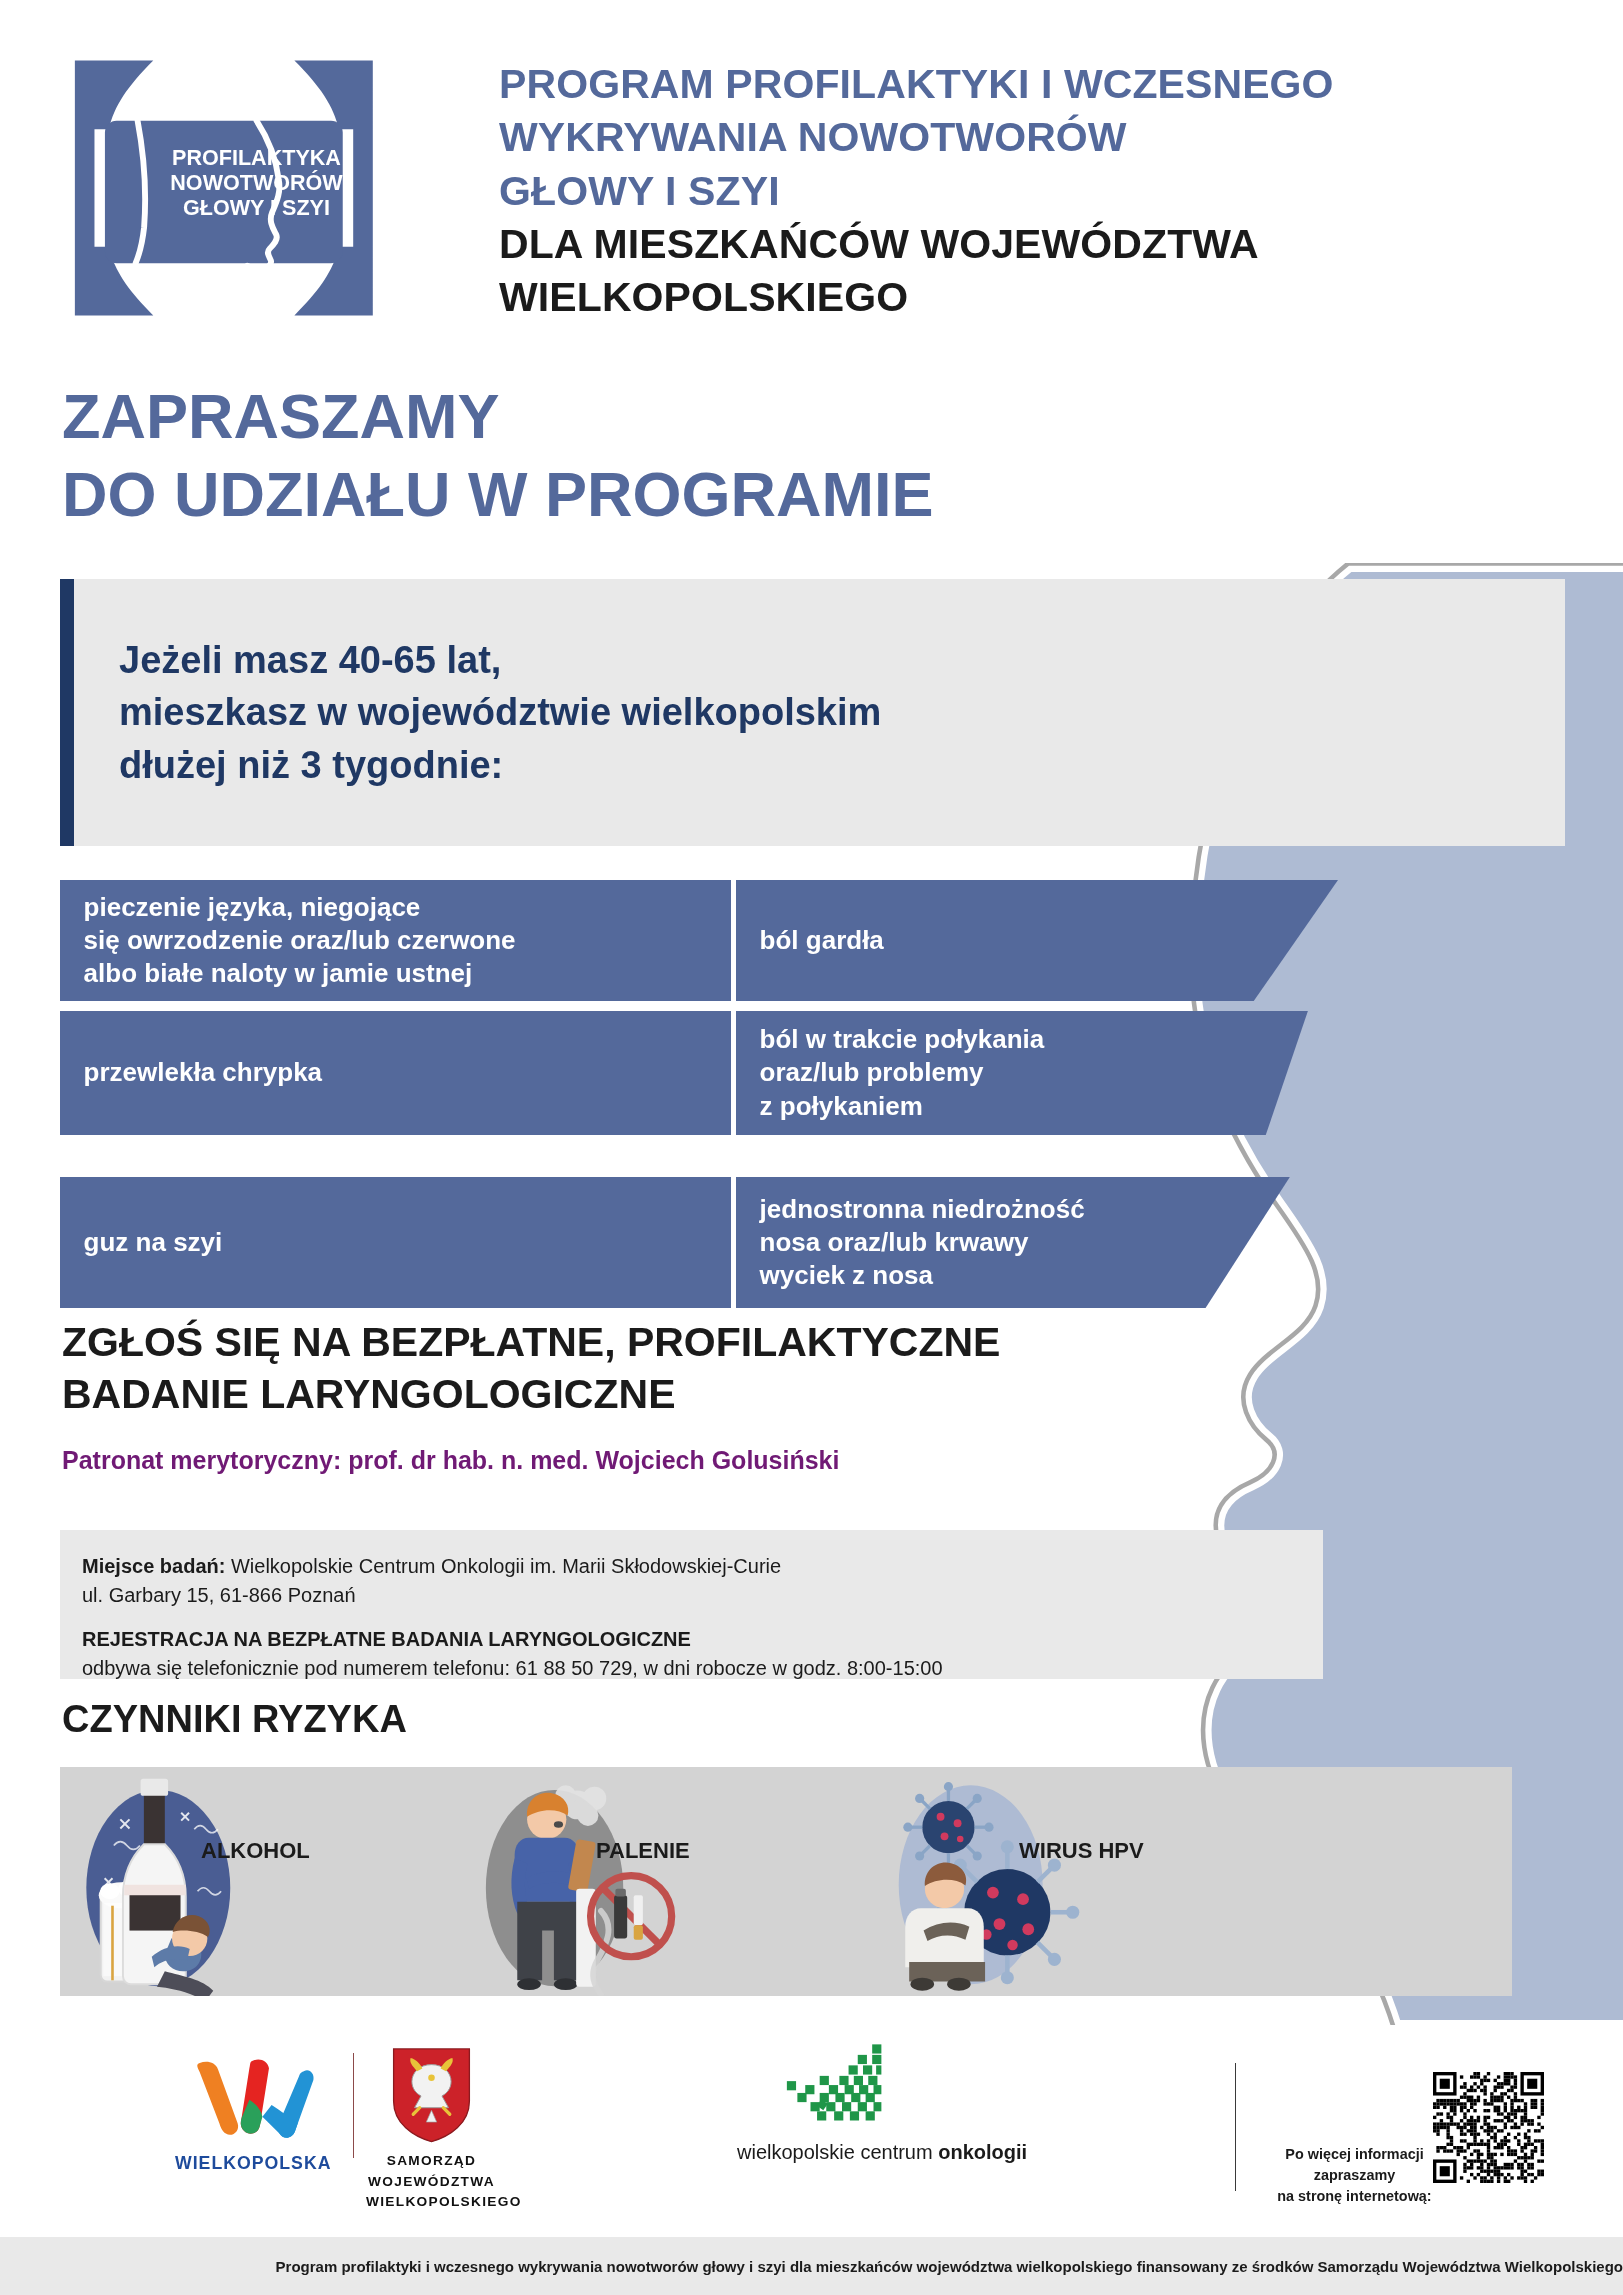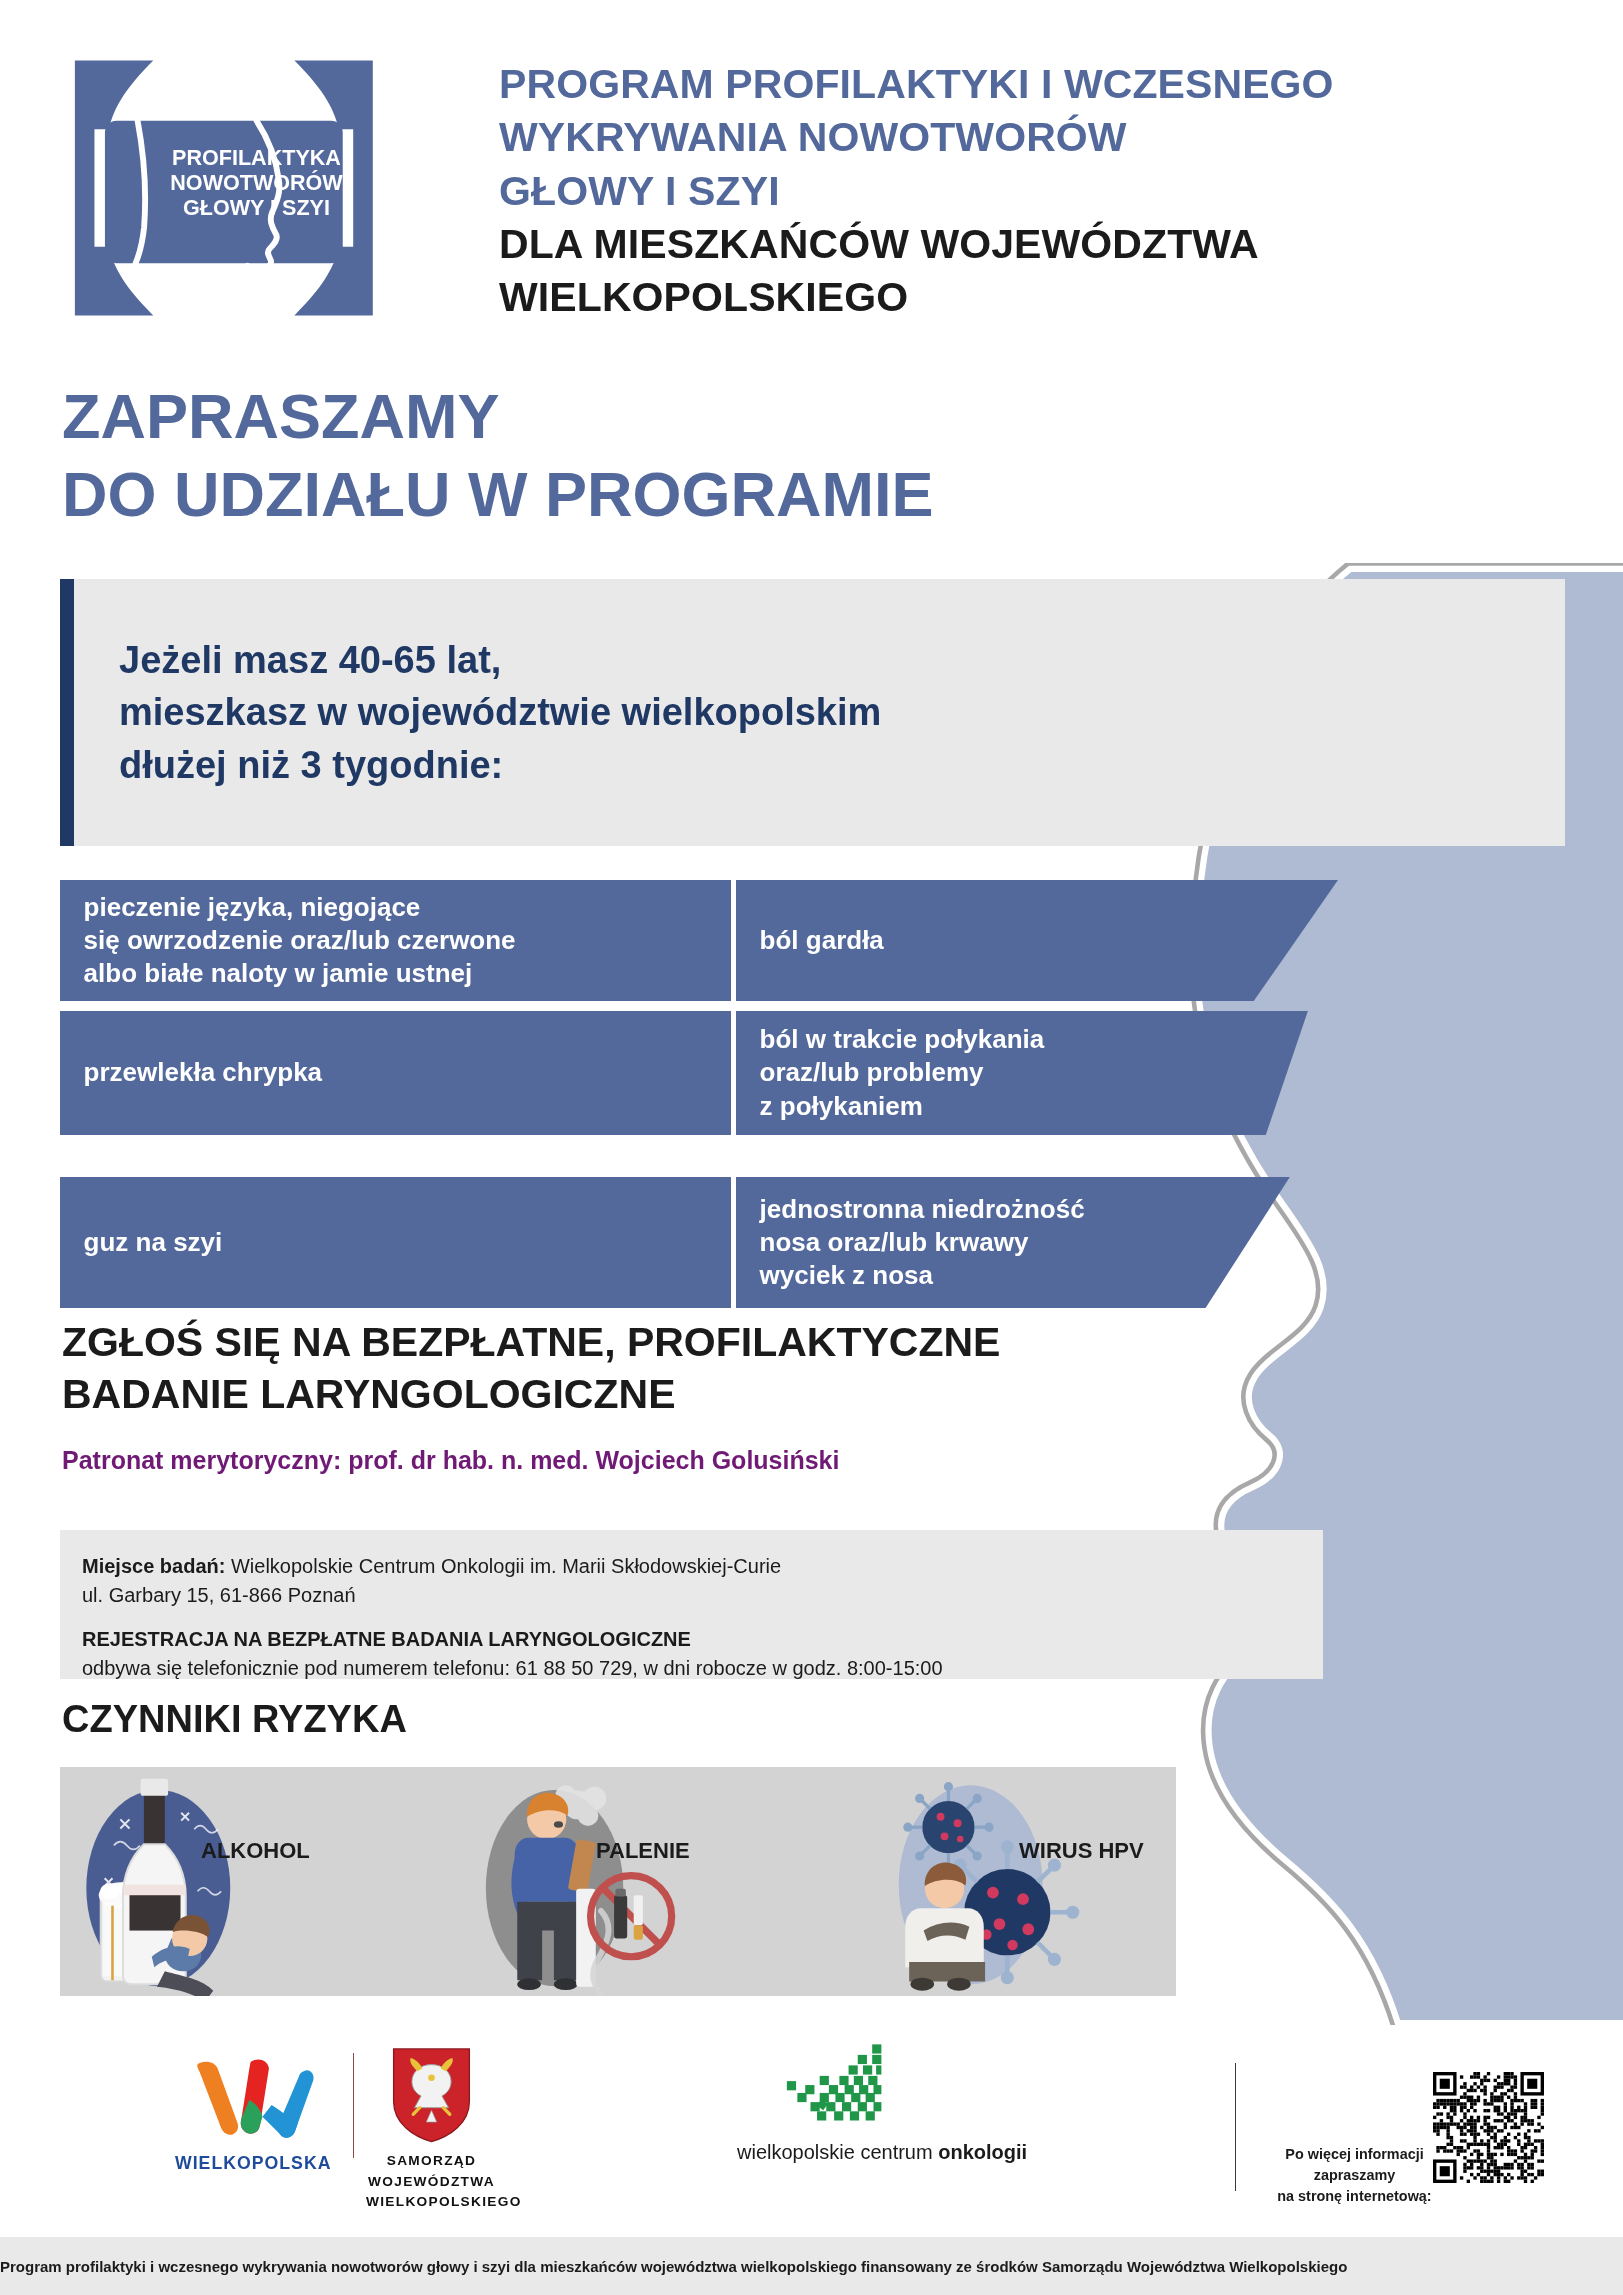--- a/index.html
+++ b/index.html
@@ -119,21 +119,21 @@
   .contact-line b { font-weight: 700; }
   .contact-line.reg-title { font-weight: 700; margin-top: 15.7px; }
 
   
   .risk-title {
     position: absolute; top: 1698px; left: 62px; z-index: 5;
     color: #1b1b1b; font-size: 38px; font-weight: 700;
   }
   .risk-panel {
     position: absolute; top: 1767px; left: 60px;
-    width: 1116px; height: 229px;
+    width: 1452px; height: 229px;
     background: #d3d3d3; z-index: 1;
   }
   .risk-cell {
     position: absolute; top: 0; height: 229px;
     width: 421px;
   }
   .risk-label {
     position: absolute; top: 71px;
     font-size: 22px; font-weight: 700; color: #1b1b1b;
     white-space: nowrap; z-index: 4;
@@ -162,21 +162,21 @@
   .wco-label b { font-weight: 700; }
   .qr-text {
     position: absolute; font-size: 14.4px; font-weight: 700;
     color: #1b1b1b; text-align: center; line-height: 1.45;
   }
 
   
   .bottom-strip {
     position: absolute; bottom: 0; left: 0;
     width: 1623px; height: 58px; background: #e9e9e9;
-    display: flex; align-items: center; justify-content: flex-start; z-index: 7;
+    display: flex; align-items: center; justify-content: flex-end; z-index: 7;
   }
   .bottom-strip span {
     font-size: 15px; color: #1b1b1b; font-weight: 600;
   }
 </style>
 </head>
 <body>
 
 <div id="poster">
 

